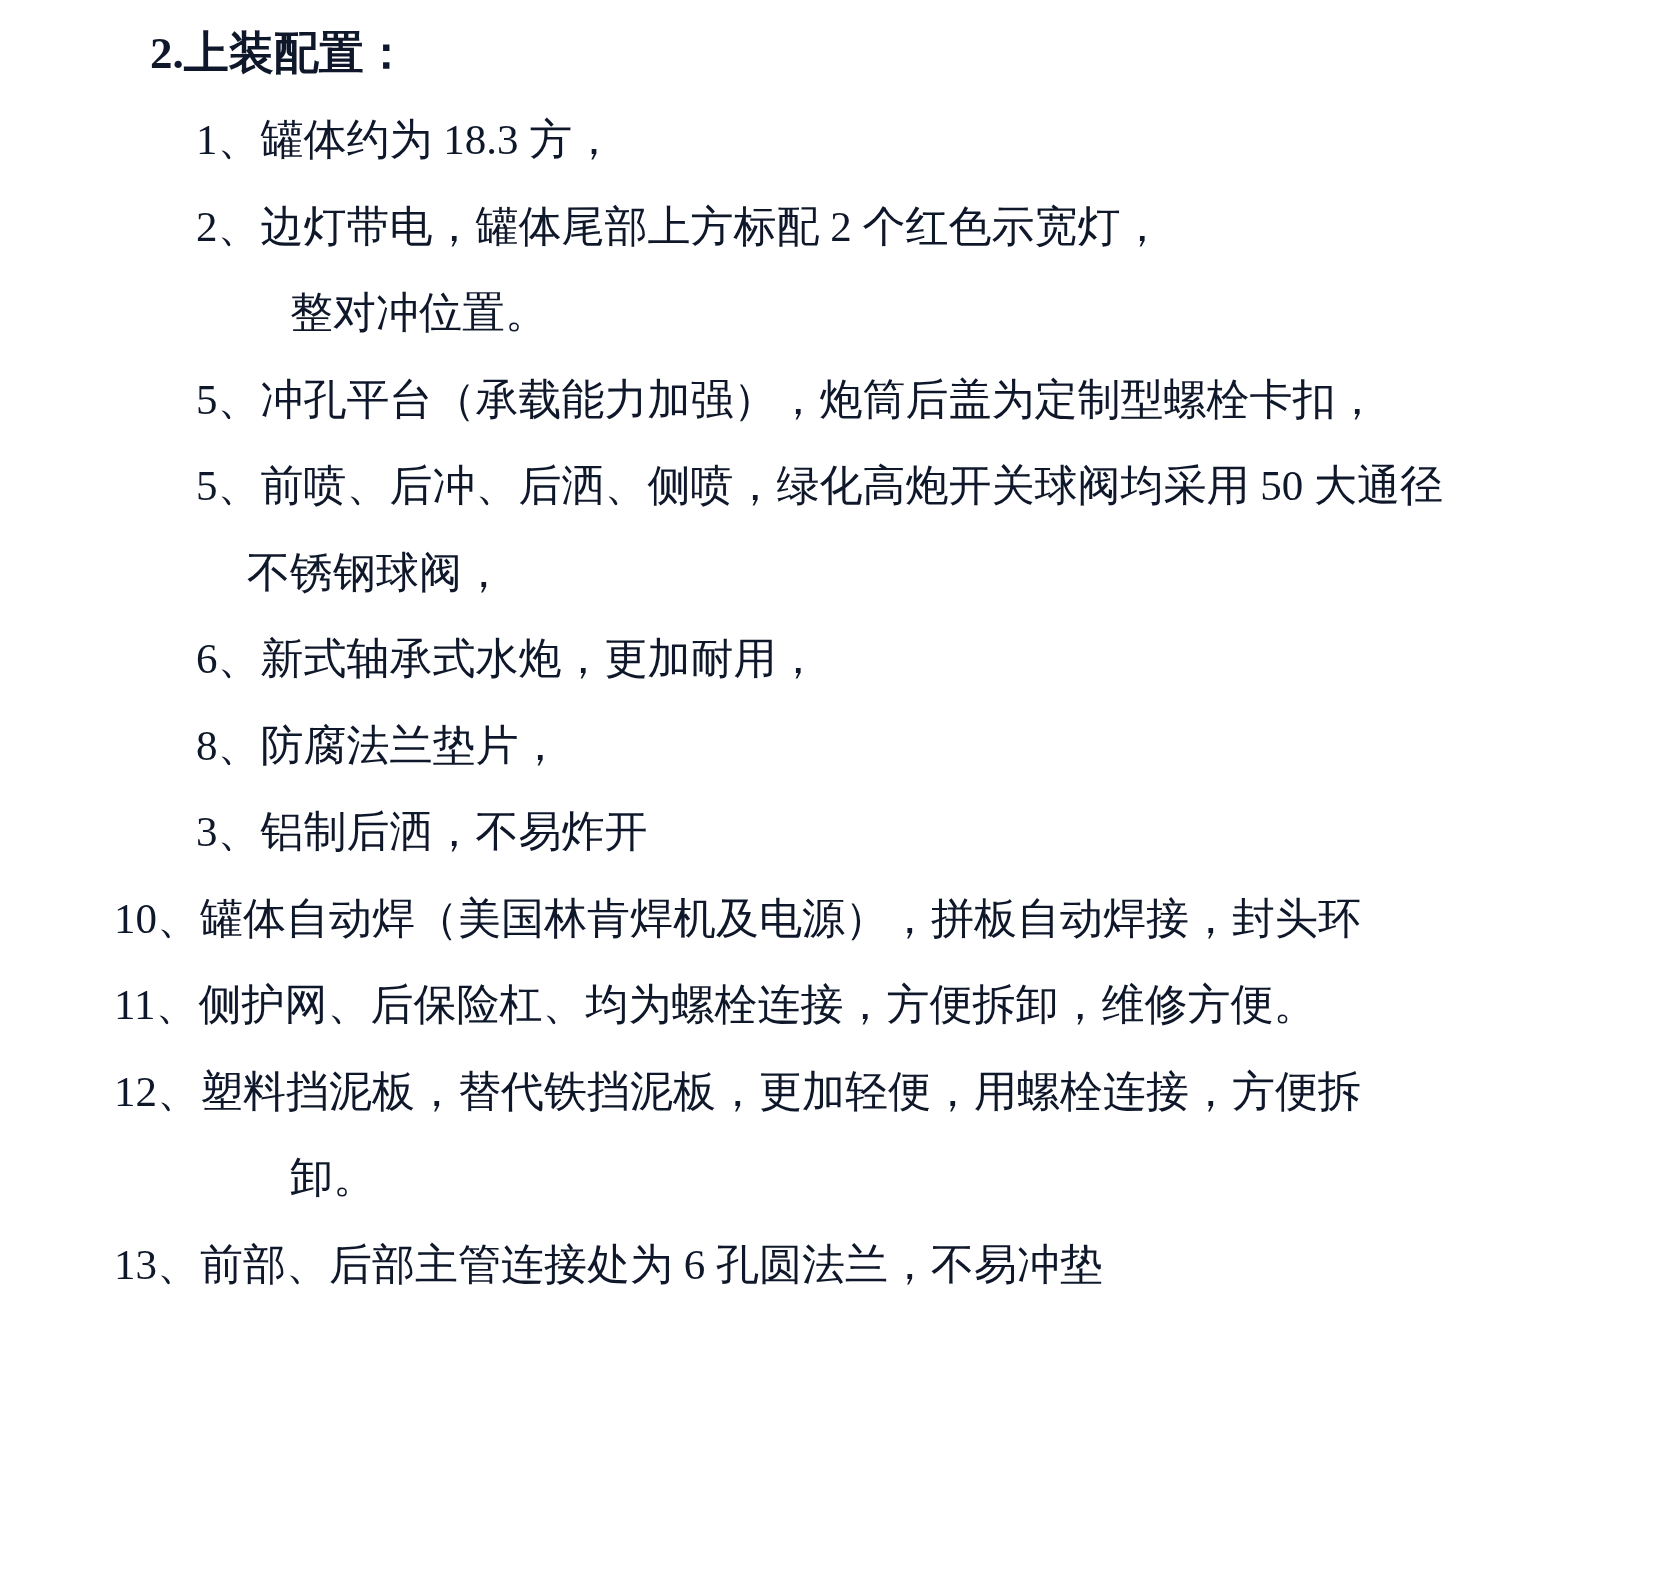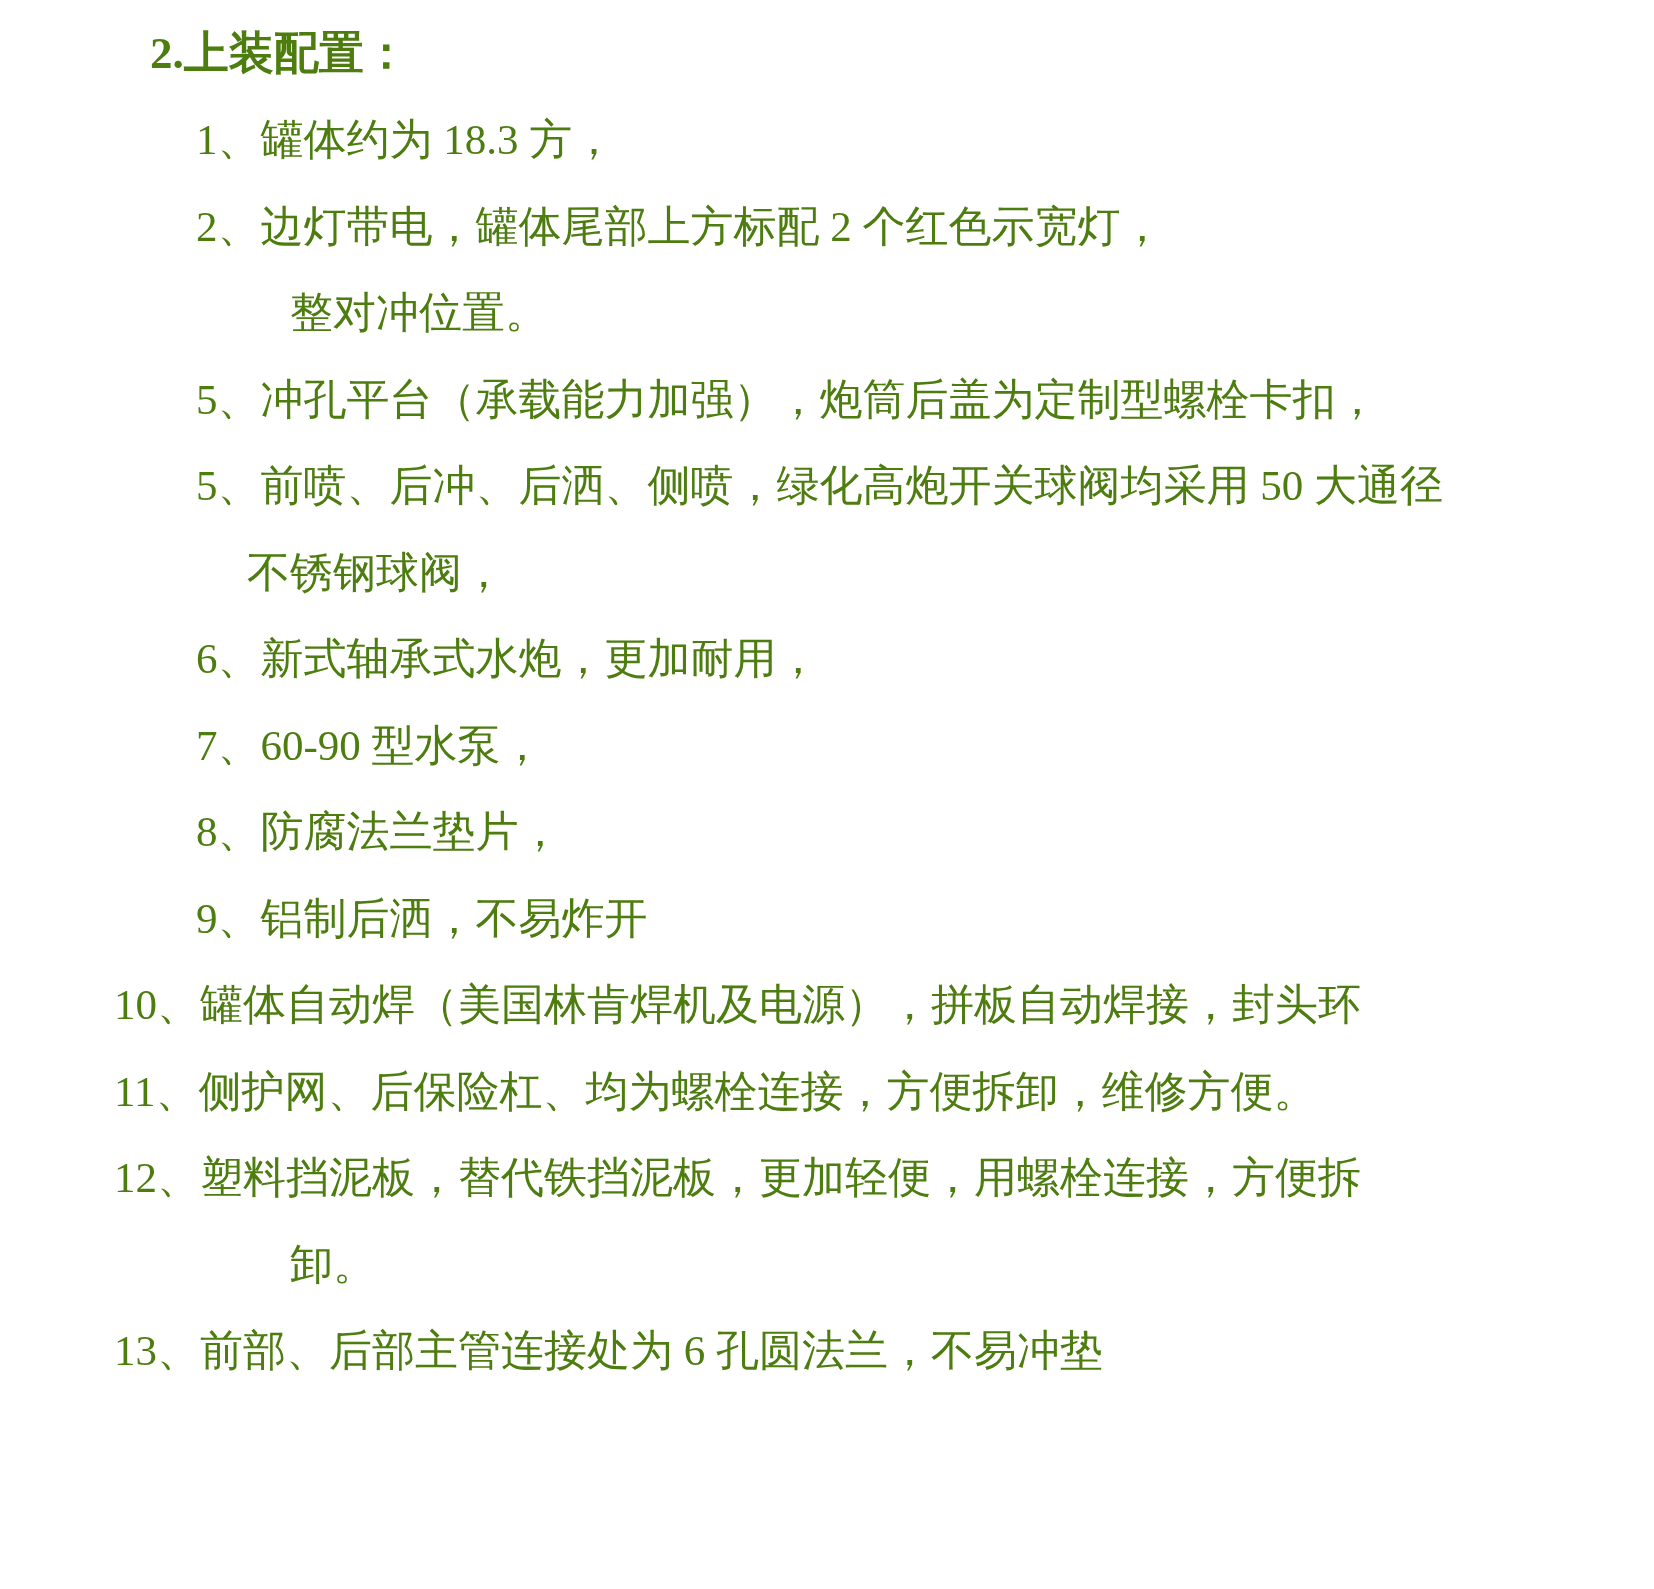--- a/index.html
+++ b/index.html
@@ -5,21 +5,21 @@
   html, body {
     margin: 0;
     padding: 0;
     background: #ffffff;
   }
   .page {
     position: relative;
     width: 1462px;
     height: 1589px;
     background: #ffffff;
-    color: #4d7c0f;
+    color: #0f172a;
     font-family: "Liberation Serif", "DejaVu Serif", serif;
     overflow: hidden;
     box-sizing: border-box;
     padding-top: 10px;
   }
   .line {
     height: 86.5px;
     display: flex;
     align-items: center;
     white-space: pre;
@@ -43,21 +43,20 @@
 <div class="page">
   <div class="line heading">2.上装配置：</div>
 
   <div class="line li-1">1、罐体约为 18.3 方，</div>
   <div class="line li-1">2、边灯带电，罐体尾部上方标配 2 个红色示宽灯，</div>
   <div class="line cont-b">整对冲位置。</div>
   <div class="line li-1">5、冲孔平台（承载能力加强），炮筒后盖为定制型螺栓卡扣，</div>
   <div class="line li-1">5、前喷、后冲、后洒、侧喷，绿化高炮开关球阀均采用 50 大通径</div>
   <div class="line cont-a">不锈钢球阀，</div>
   <div class="line li-1">6、新式轴承式水炮，更加耐用，</div>
-  <div class="line li-1">7、60-90 型水泵，</div>
   <div class="line li-1">8、防腐法兰垫片，</div>
-  <div class="line li-1">9、铝制后洒，不易炸开</div>
+  <div class="line li-1">3、铝制后洒，不易炸开</div>
   <div class="line li-2">10、罐体自动焊（美国林肯焊机及电源），拼板自动焊接，封头环</div>
   <div class="line li-2">11、侧护网、后保险杠、均为螺栓连接，方便拆卸，维修方便。</div>
   <div class="line li-2">12、塑料挡泥板，替代铁挡泥板，更加轻便，用螺栓连接，方便拆</div>
   <div class="line cont-b">卸。</div>
   <div class="line li-2">13、前部、后部主管连接处为 6 孔圆法兰，不易冲垫</div>
 </div>
 
 </body></html>

